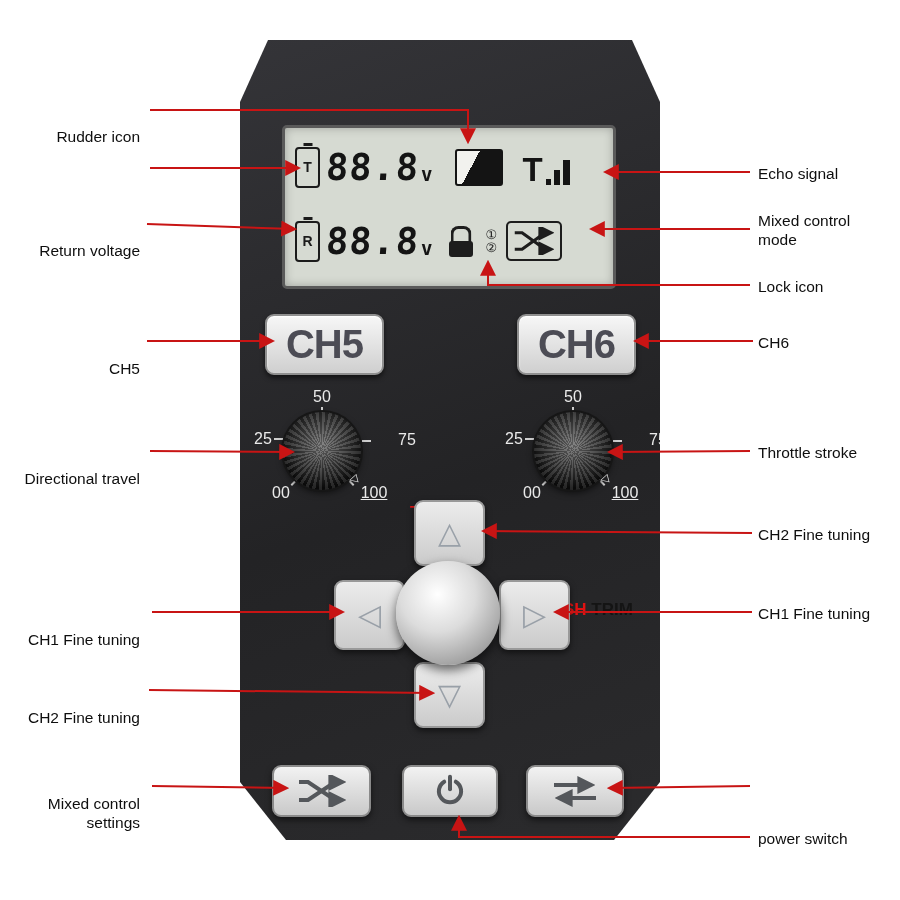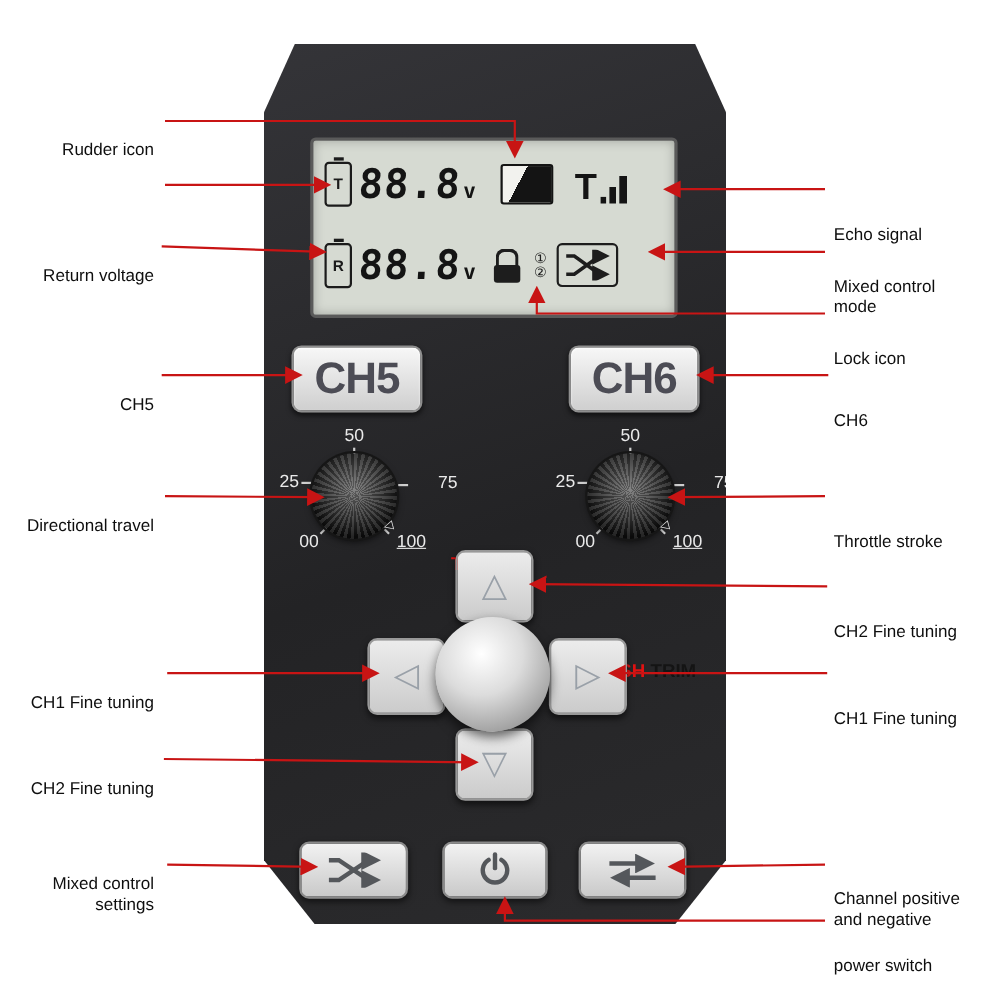--- a/index.html
+++ b/index.html
@@ -1,21 +1,21 @@
 <!DOCTYPE html>
 <html><head>
 <meta charset="utf-8">
 <style>
   html,body{margin:0;padding:0;background:#fff;}
   .stage{position:relative;width:900px;height:900px;background:#fff;font-family:"Liberation Sans",sans-serif;overflow:hidden;}
 
   
   .label{position:absolute;font-size:15.5px;color:#0e0e0e;white-space:pre-line;line-height:19px;z-index:30;}
   .label.left{right:760px;text-align:right;margin-top:26px;}
-  .label.right{left:758px;text-align:left;margin-top:40px;}
+  .label.right{left:758px;text-align:left;}
 
   
   .lines{position:absolute;left:0;top:0;z-index:20;pointer-events:none;}
 
   
   #device{position:absolute;left:240px;top:40px;width:420px;height:800px;z-index:1;
     background:linear-gradient(160deg,#343438,#232325 55%,#2b2b2d);
     clip-path:polygon(28px 0,392px 0,420px 62px,420px 742px,374px 800px,46px 800px,0 742px,0 62px);}
 
   
@@ -254,17 +254,15 @@
 settings</div>
 
   <div class="label right" style="top:164px;">Echo signal</div>
   <div class="label right" style="top:211px;">Mixed control
 mode</div>
   <div class="label right" style="top:277px;">Lock icon</div>
   <div class="label right" style="top:333px;">CH6</div>
   <div class="label right" style="top:443px;">Throttle stroke</div>
   <div class="label right" style="top:525px;">CH2 Fine tuning</div>
   <div class="label right" style="top:604px;">CH1 Fine tuning</div>
-  <div class="label right" style="top:768px;">Channel positive
-and negative</div>
   <div class="label right" style="top:829px;">power switch</div>
 
 </div>
 
 </body></html>

